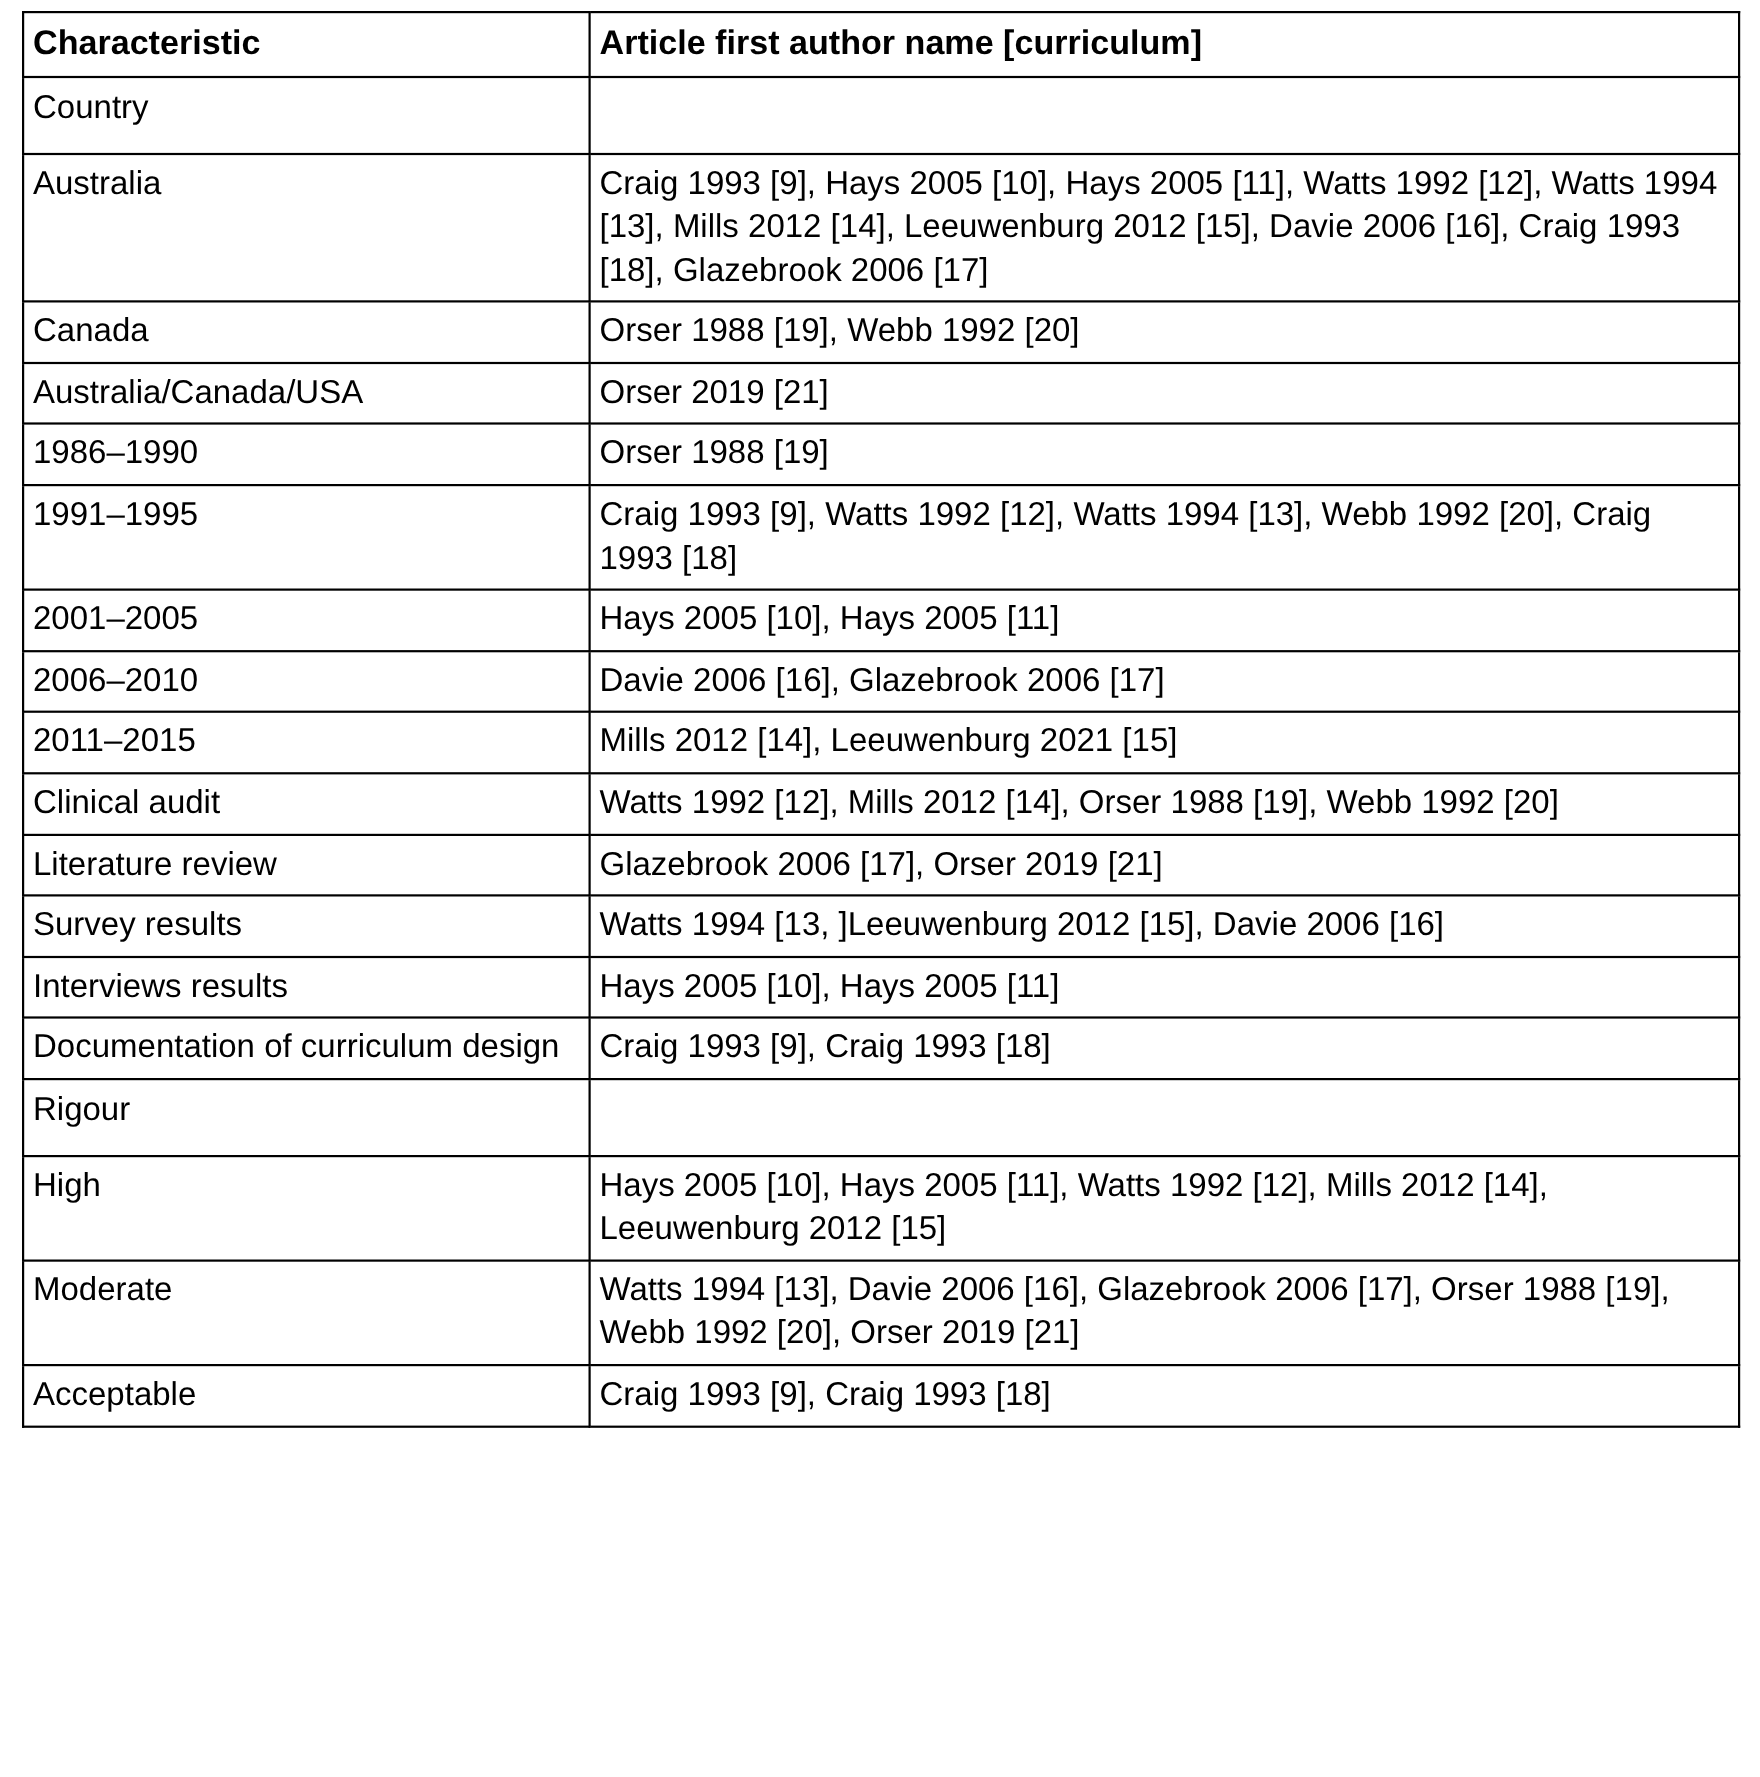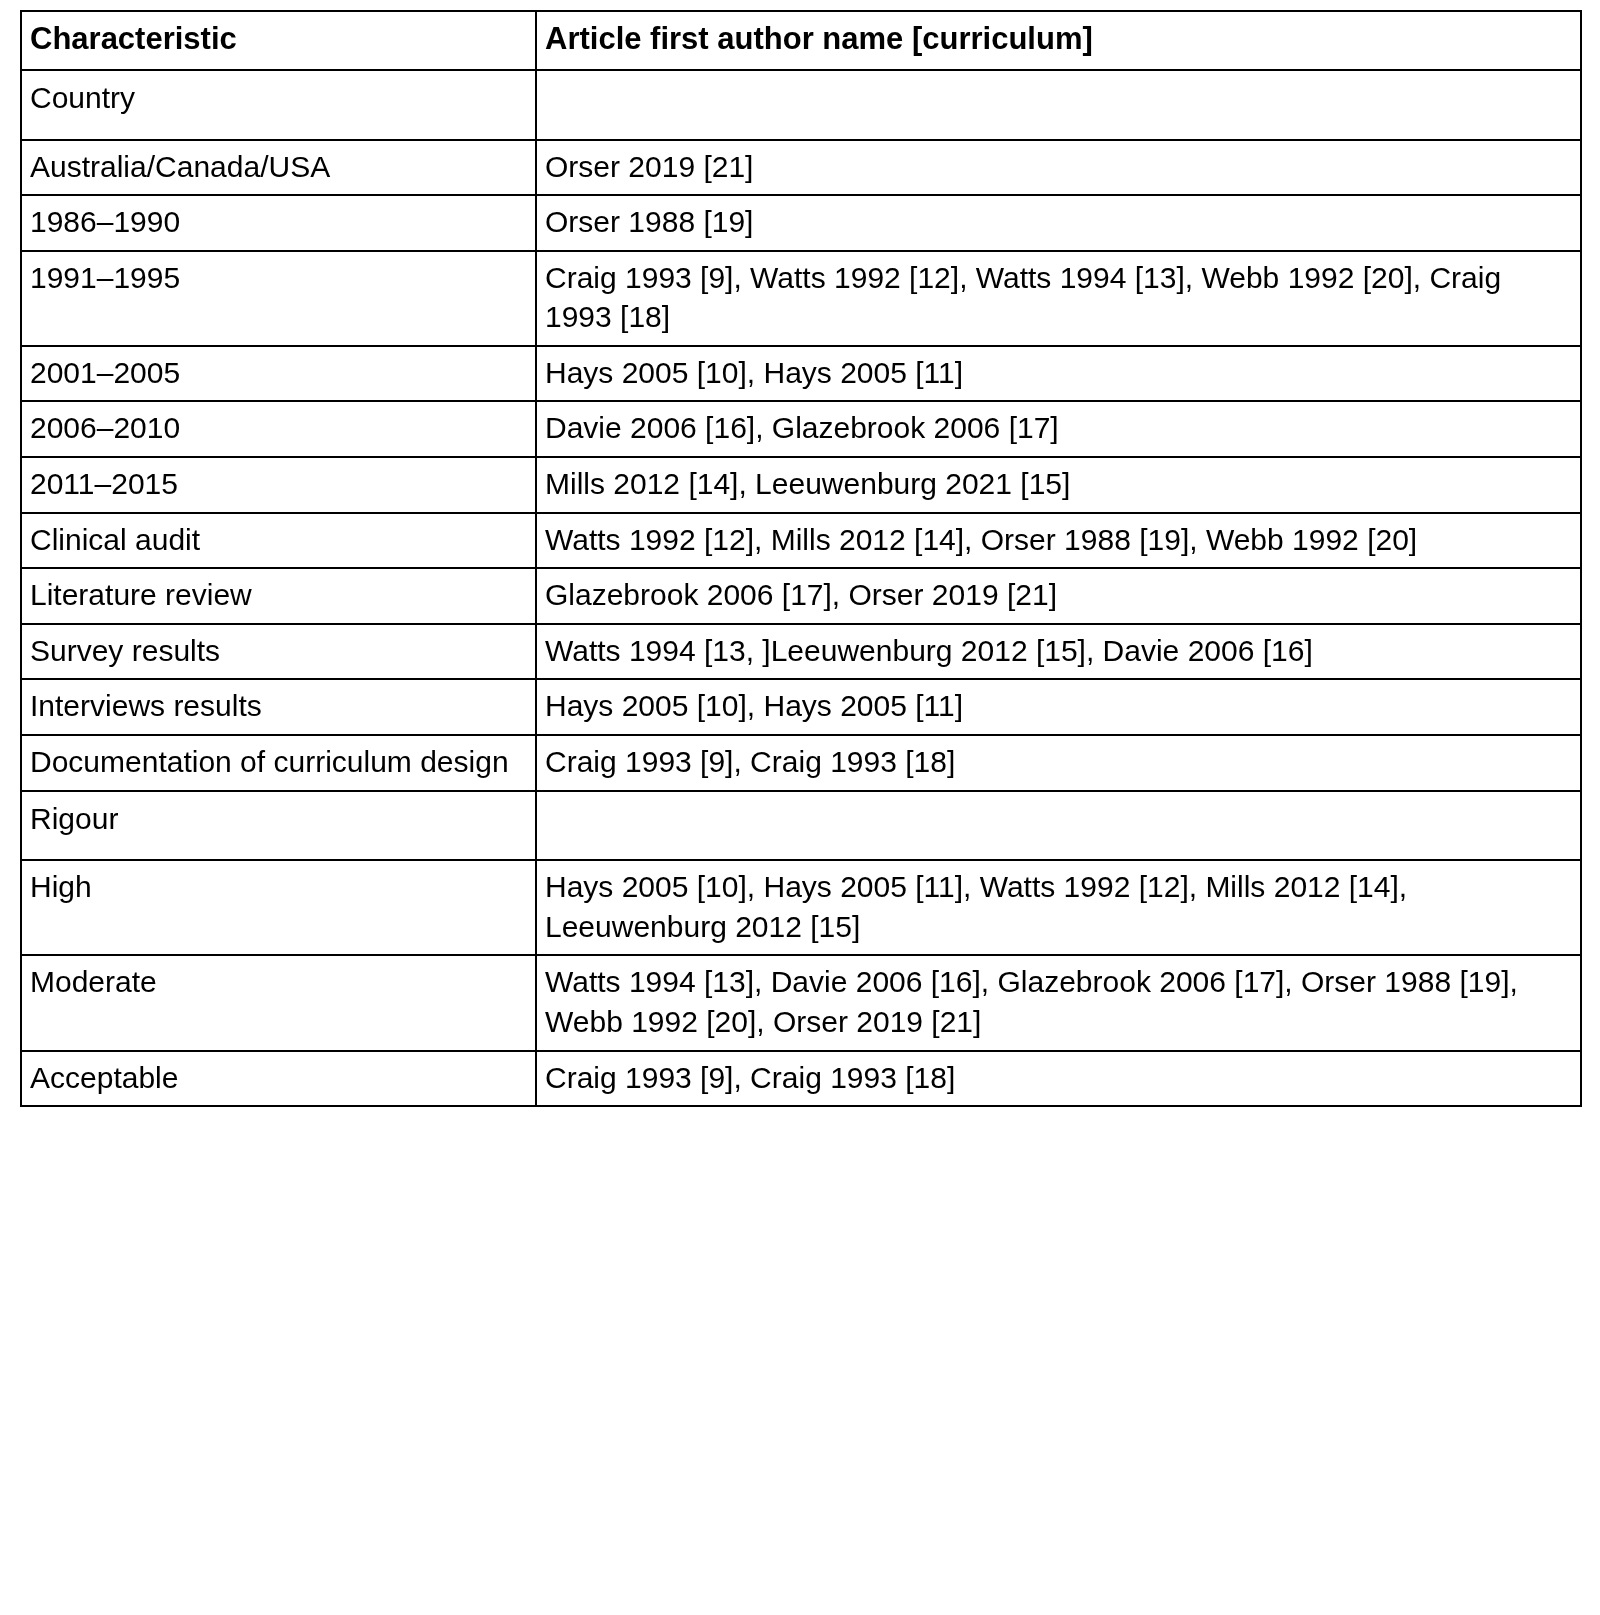--- a/index.html
+++ b/index.html
@@ -80,20 +80,28 @@
         <th class="hdr-left">Characteristic</th>
         <th class="hdr-right">Article first author name [curriculum]</th>
       </tr>
     </thead>
     <tbody id="table-body">
         <tr class="category-row">
           <td class="cat">Country</td>
           <td class="refs"></td>
         </tr>
         <tr>
+          <td class="sub">Australia</td>
+          <td class="refs">Craig 1993 [9], Hays 2005 [10], Hays 2005 [11], Watts 1992 [12], Watts 1994 [13], Mills 2012 [14], Leeuwenburg 2012 [15], Davie 2006 [16], Craig 1993 [18], Glazebrook 2006 [17]</td>
+        </tr>
+        <tr>
+          <td class="sub">Canada</td>
+          <td class="refs">Orser 1988 [19], Webb 1992 [20]</td>
+        </tr>
+        <tr>
           <td class="sub">Australia/Canada/USA</td>
           <td class="refs">Orser 2019 [21]</td>
         </tr>
         <tr>
           <td class="sub">1986–1990</td>
           <td class="refs">Orser 1988 [19]</td>
         </tr>
         <tr>
           <td class="sub">1991–1995</td>
           <td class="refs">Craig 1993 [9], Watts 1992 [12], Watts 1994 [13], Webb 1992 [20], Craig 1993 [18]</td>

